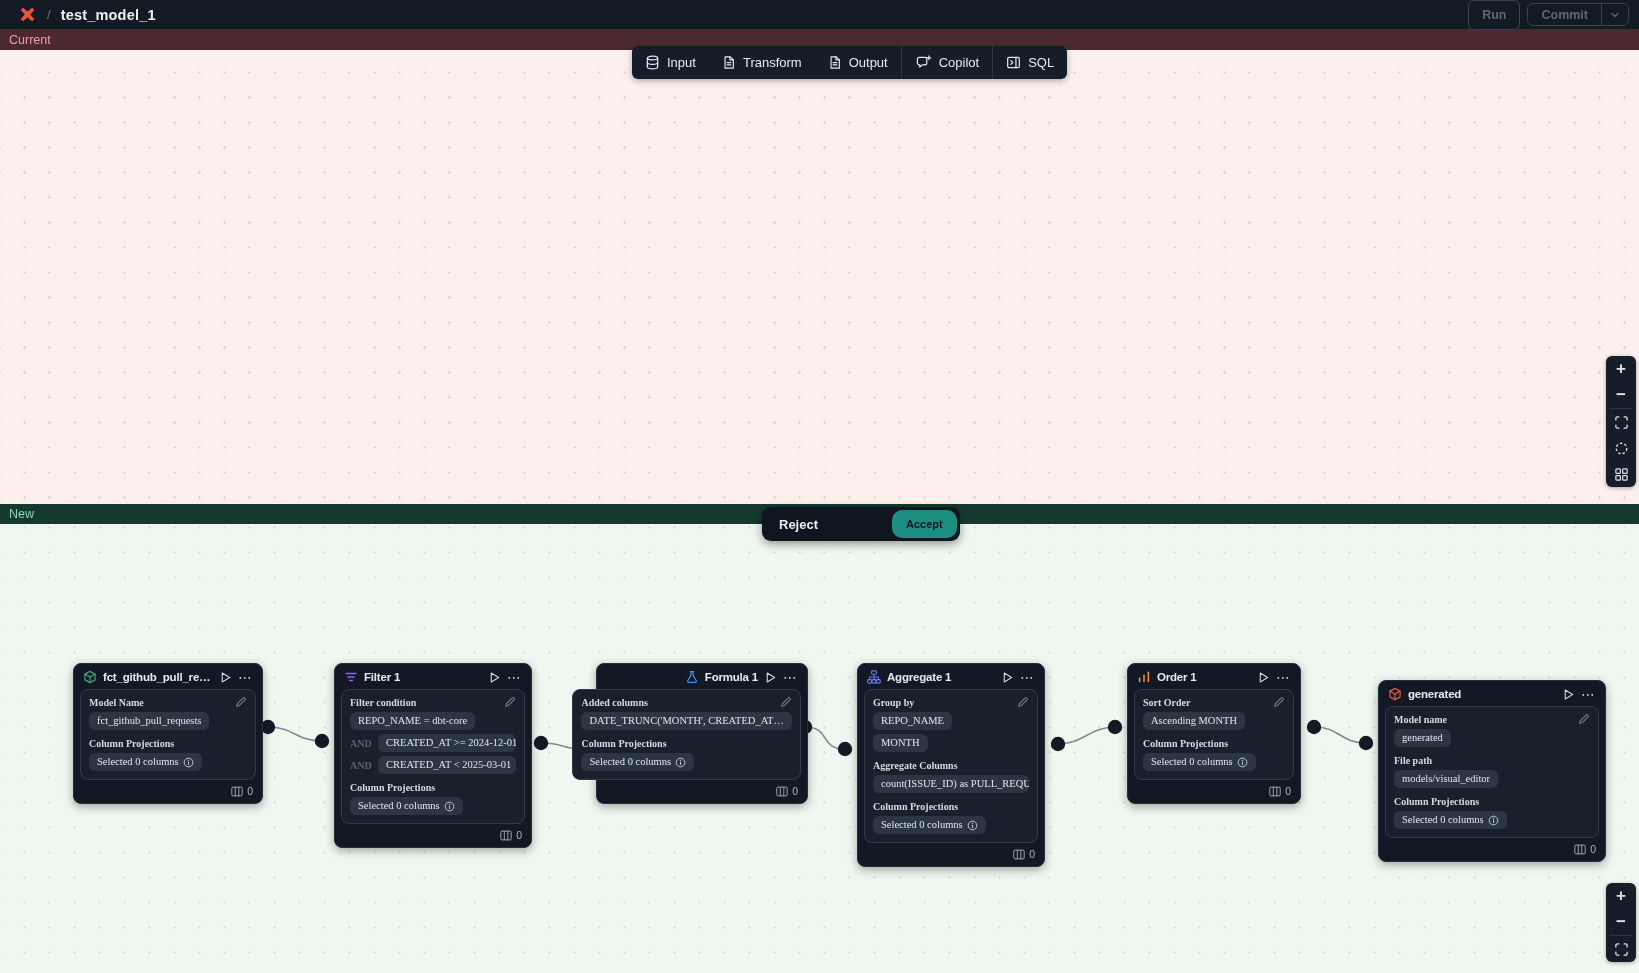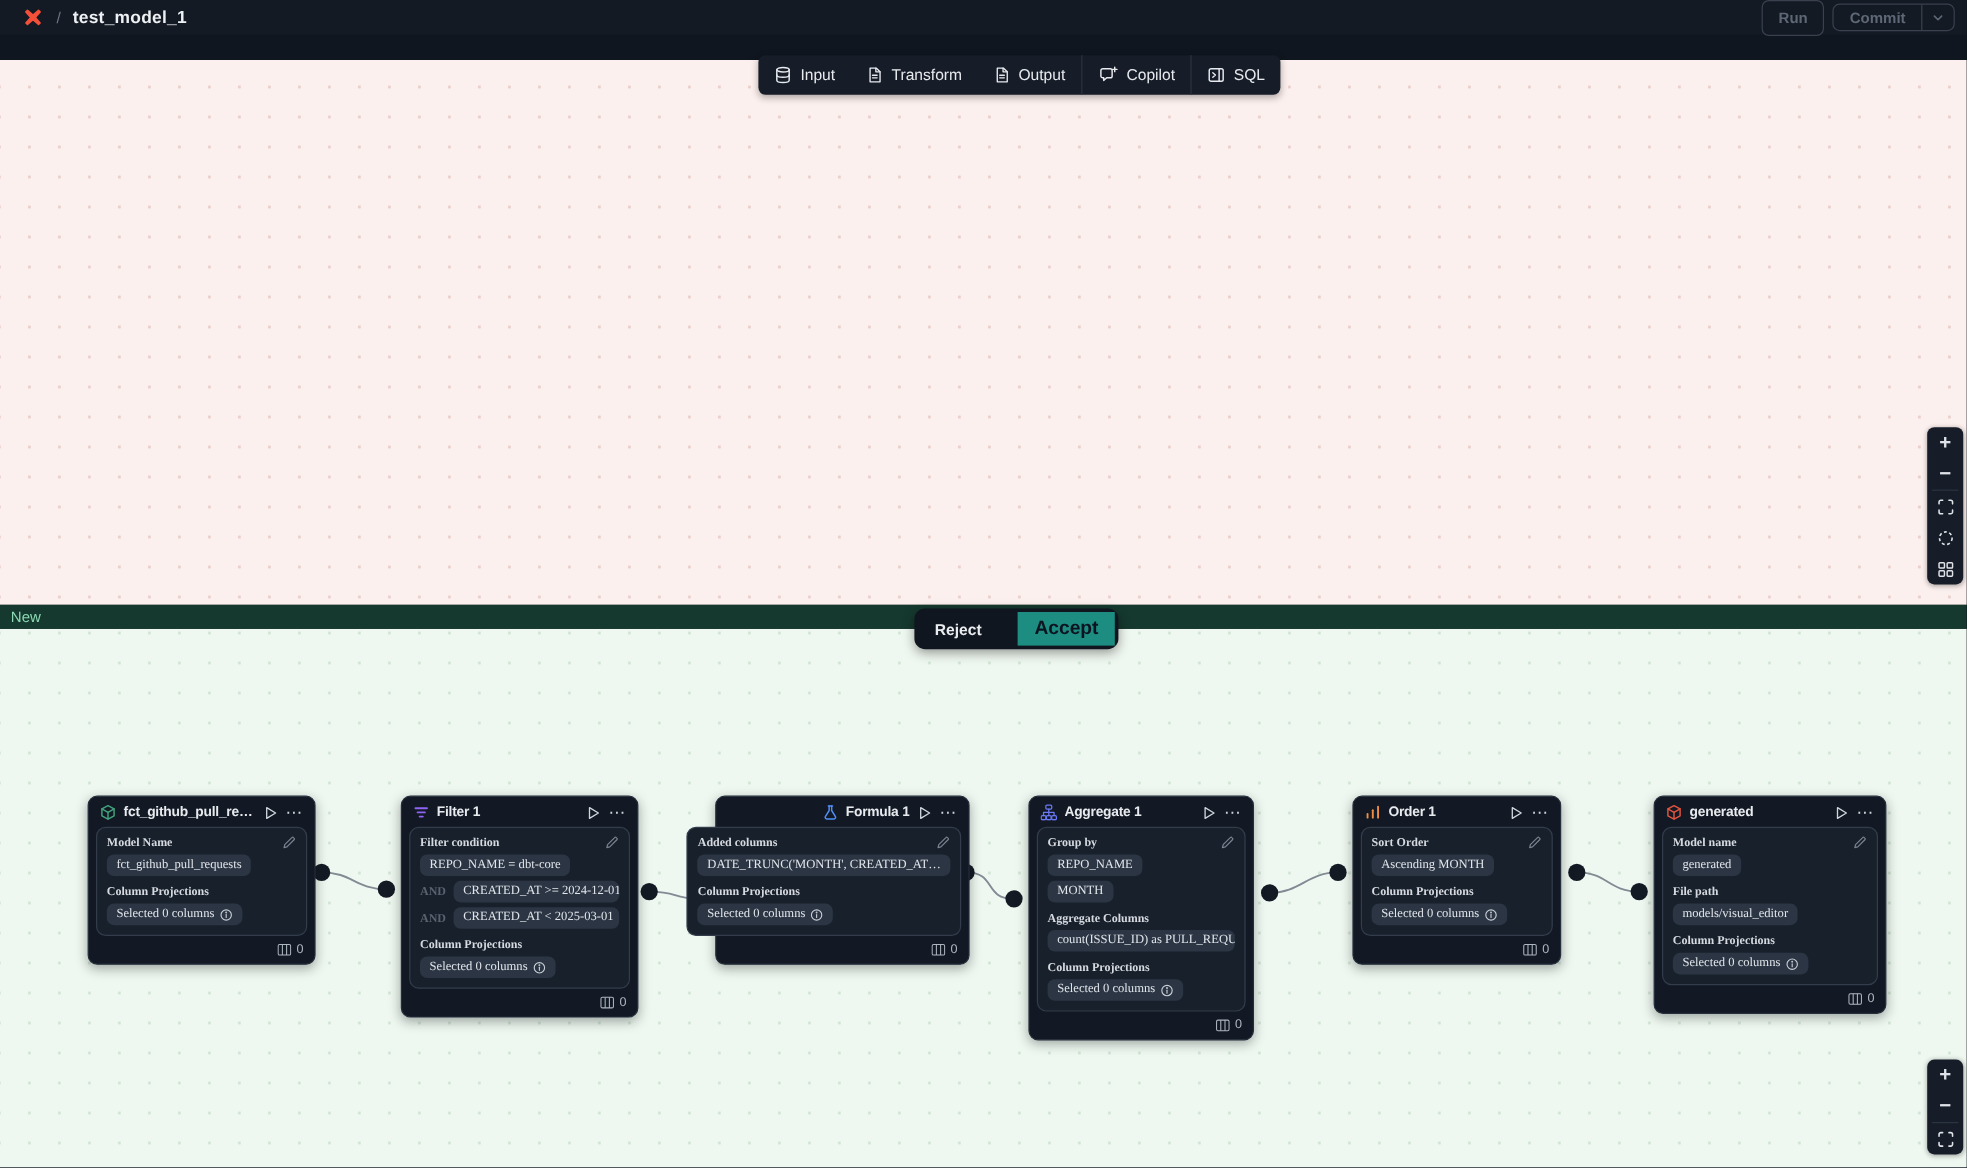--- a/index.html
+++ b/index.html
@@ -40,22 +40,22 @@
      display:flex; align-items:stretch; z-index:50; box-shadow:0 2px 6px rgba(0,0,0,.3); }
   .tool-item { display:flex; align-items:center; gap:7px; padding:0 13px; color:#e7eaee;
      font-size:13px; font-weight:normal; white-space:nowrap; }
   .tool-sep { width:1px; background:#2b3442; }
 
   
   .diff-actions { position:absolute; left:762px; top:507px; height:34px; background:#10161f; border-radius:9px;
      display:flex; align-items:center; padding:3px; gap:16px; z-index:70; box-shadow:0 3px 10px rgba(0,0,0,.4); }
   .reject-btn { color:#e9ecef; font-size:13px; font-weight:bold; padding:0 14px; height:28px;
      display:flex; align-items:center; border-radius:7px; }
-  .accept-btn { background:#1d8d82; color:#0c1420; font-size:16px; font-weight:bold; padding:0 14px; height:28px;
-     display:flex; align-items:center; border-radius:0; }
+  .accept-btn { background:#1d8d82; color:#0c1420; font-size:11px; font-weight:bold; padding:0 14px; height:28px;
+     display:flex; align-items:center; border-radius:10px;margin-left:44px; }
 
   
   .ctrl-panel { position:absolute; width:30px; background:#161d28; border-radius:6px; z-index:50;
      display:flex; flex-direction:column; box-shadow:0 1px 4px rgba(0,0,0,.35); }
   .ctrl-top { left:1606px; top:356px; }
   .ctrl-bottom { left:1606px; top:883px; }
   .ctrl-btn { height:26px; display:flex; align-items:center; justify-content:center; color:#dfe3e8;
      font-size:17px; font-weight:bold; }
   .ctrl-div { height:1px; background:#2b3442; margin:0 4px; }
 
@@ -105,20 +105,23 @@
           <span>
             <svg width="12" height="12" viewBox="0 0 14 14" fill="none" stroke="#5d6775" stroke-width="1.6" stroke-linecap="round" stroke-linejoin="round">
                 <path d="M3.5 5.2L7 8.7l3.5-3.5"></path>
               </svg>
           </span>
         </span>
       </div>
     </div>
   </div>
 
+  <div class="banner banner-current">
+    <span>Current</span>
+  </div>
   <div class="banner banner-new">
     <span>New</span>
   </div>
 
   <div class="canvas canvas-current"></div>
   <div class="canvas canvas-new" id="canvasNew">
     <svg class="edge-layer" id="edgeLayer" width="1639" height="449">
         <path d="M268,203 C294,203 296,217 322,217" fill="none" stroke="#828b94" stroke-width="1.6"></path>
         <circle cx="268" cy="203" r="7.2" fill="#141a24"></circle>
         <circle cx="322" cy="217" r="7.2" fill="#141a24"></circle>
@@ -467,21 +470,21 @@
         <div class="node-footer">
     <span>
             <svg width="12" height="11" viewBox="0 0 15 13" fill="none" stroke="#aeb6c0" stroke-width="1.1">
               <rect x="1" y="1" width="13" height="11" rx="1.5"></rect>
               <path d="M5.4 1v11M9.8 1v11"></path>
             </svg>
           </span>
     <span>0</span>
   </div>
       </div>
-      <div class="node" style="left: 1378px; top: 139px; width: 194px;">
+      <div class="node" style="left: 1378px; top: 156px; width: 228px;">
         <div class="node-header">
     <span>
             <svg width="14" height="14" viewBox="0 0 16 16" fill="none" stroke="#e2543e" stroke-width="1.4" stroke-linecap="round" stroke-linejoin="round">
               <path d="M8 1.6l5.8 3.1v6.6L8 14.4l-5.8-3.1V4.7z"></path>
               <path d="M2.2 4.7L8 7.9l5.8-3.2"></path>
               <path d="M8 7.9v6.5"></path>
             </svg>
           </span>
     <span class="node-title">generated</span>
     <span class="node-play">

